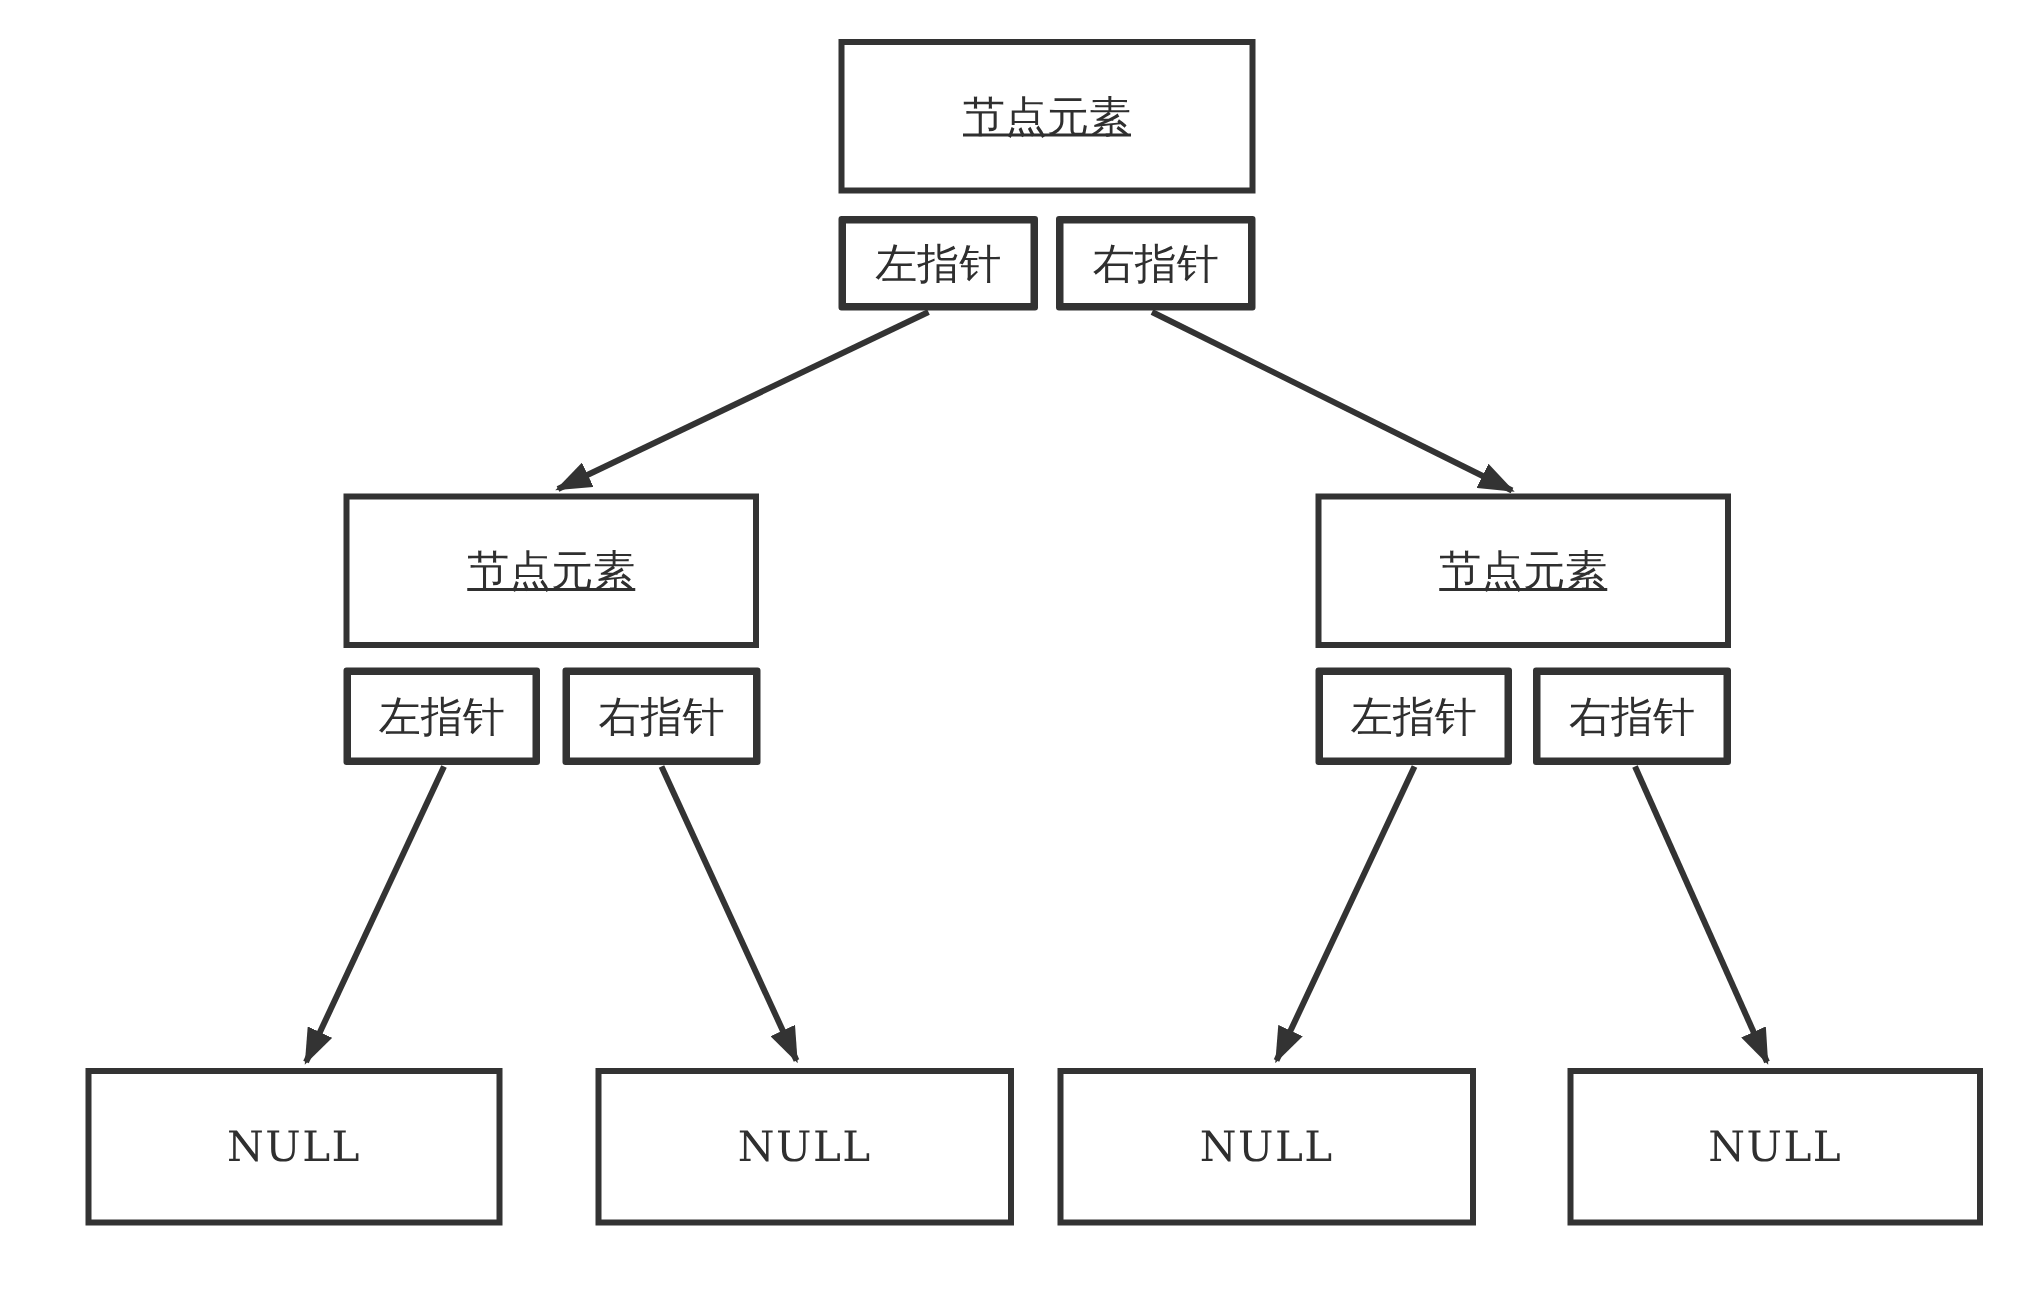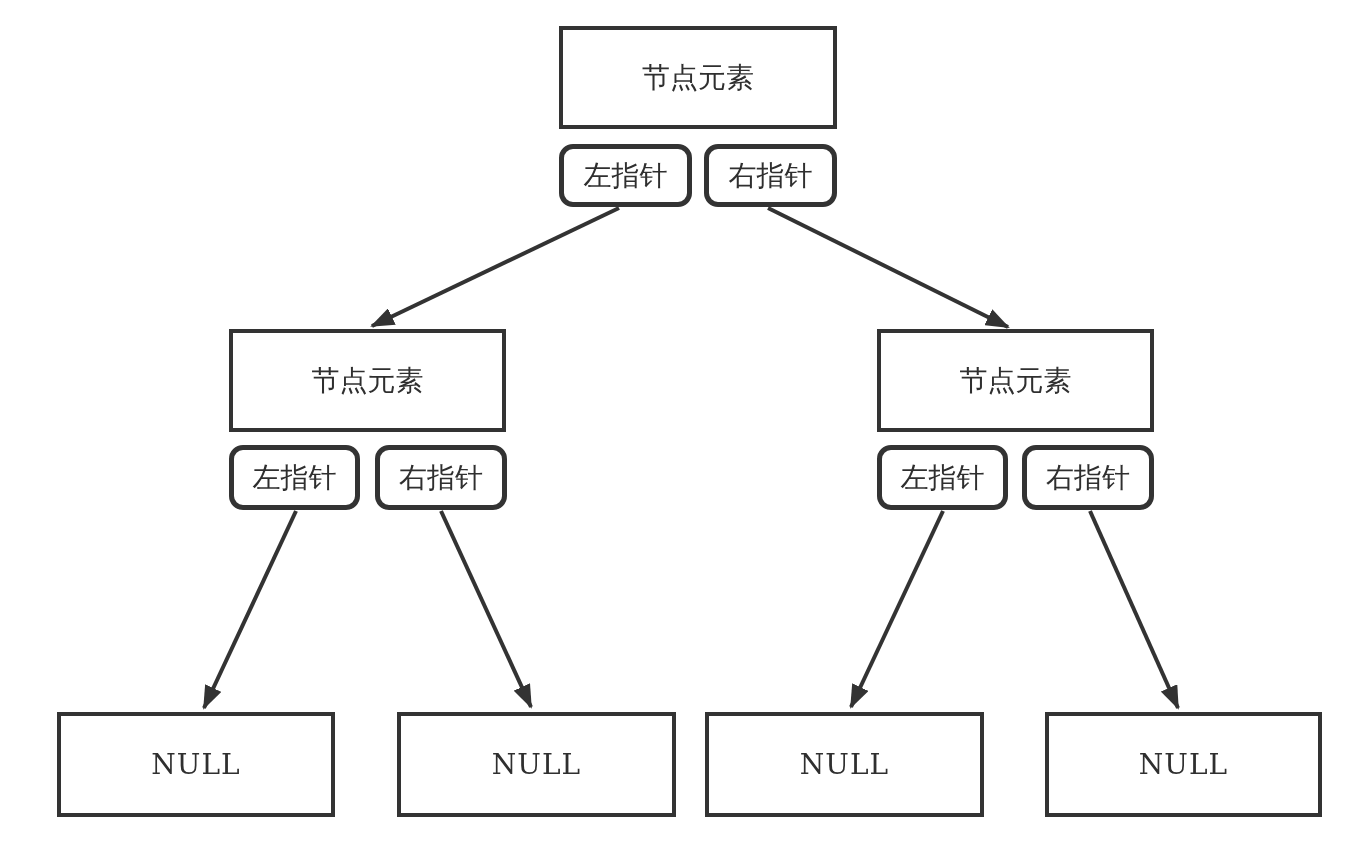--- a/index.html
+++ b/index.html
@@ -34,24 +34,25 @@
     display: flex;
     align-items: center;
     justify-content: center;
     background: var(--bg);
     font-size: 28px;
     line-height: 1;
     white-space: nowrap;
   }
   .elem-box {
     border: 4px solid var(--stroke);
+    text-decoration: underline;
   }
   .ptr-box {
     border: 5px solid var(--stroke);
-    border-radius: 14px;
+    border-radius: 2px;
   }
   .null-box {
     border: 4px solid var(--stroke);
     letter-spacing: 1px;
   }
 </style>
 </head>
 <body>
 
 <div class="canvas">

